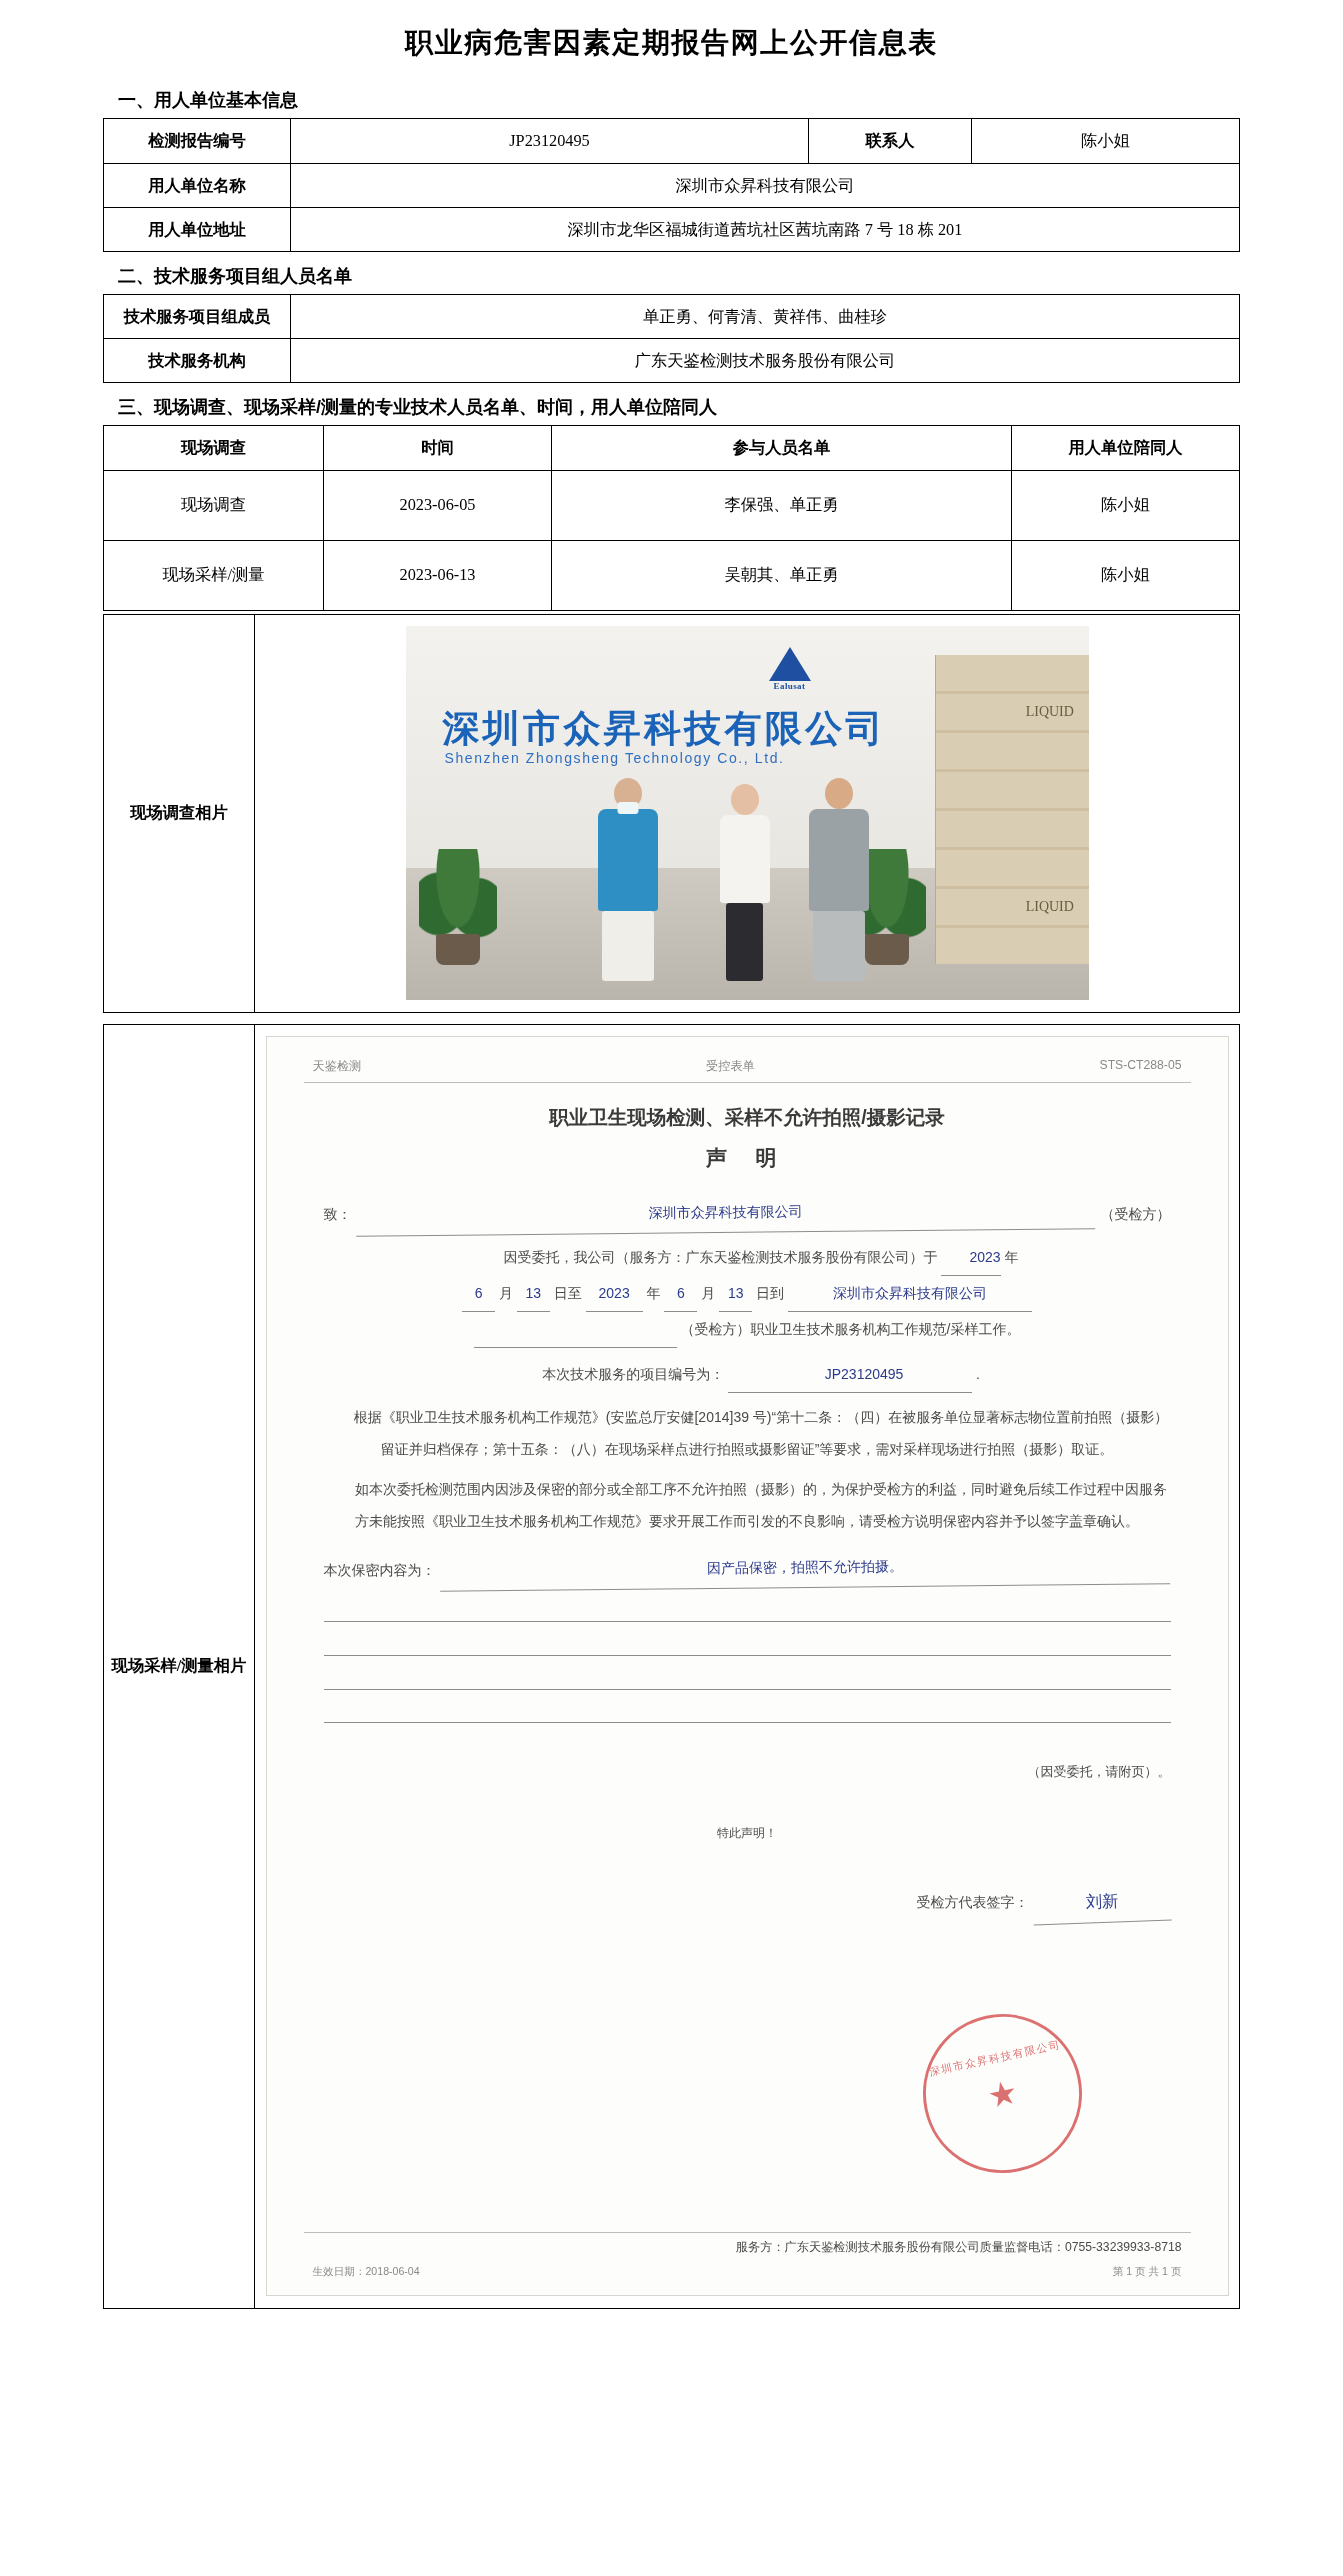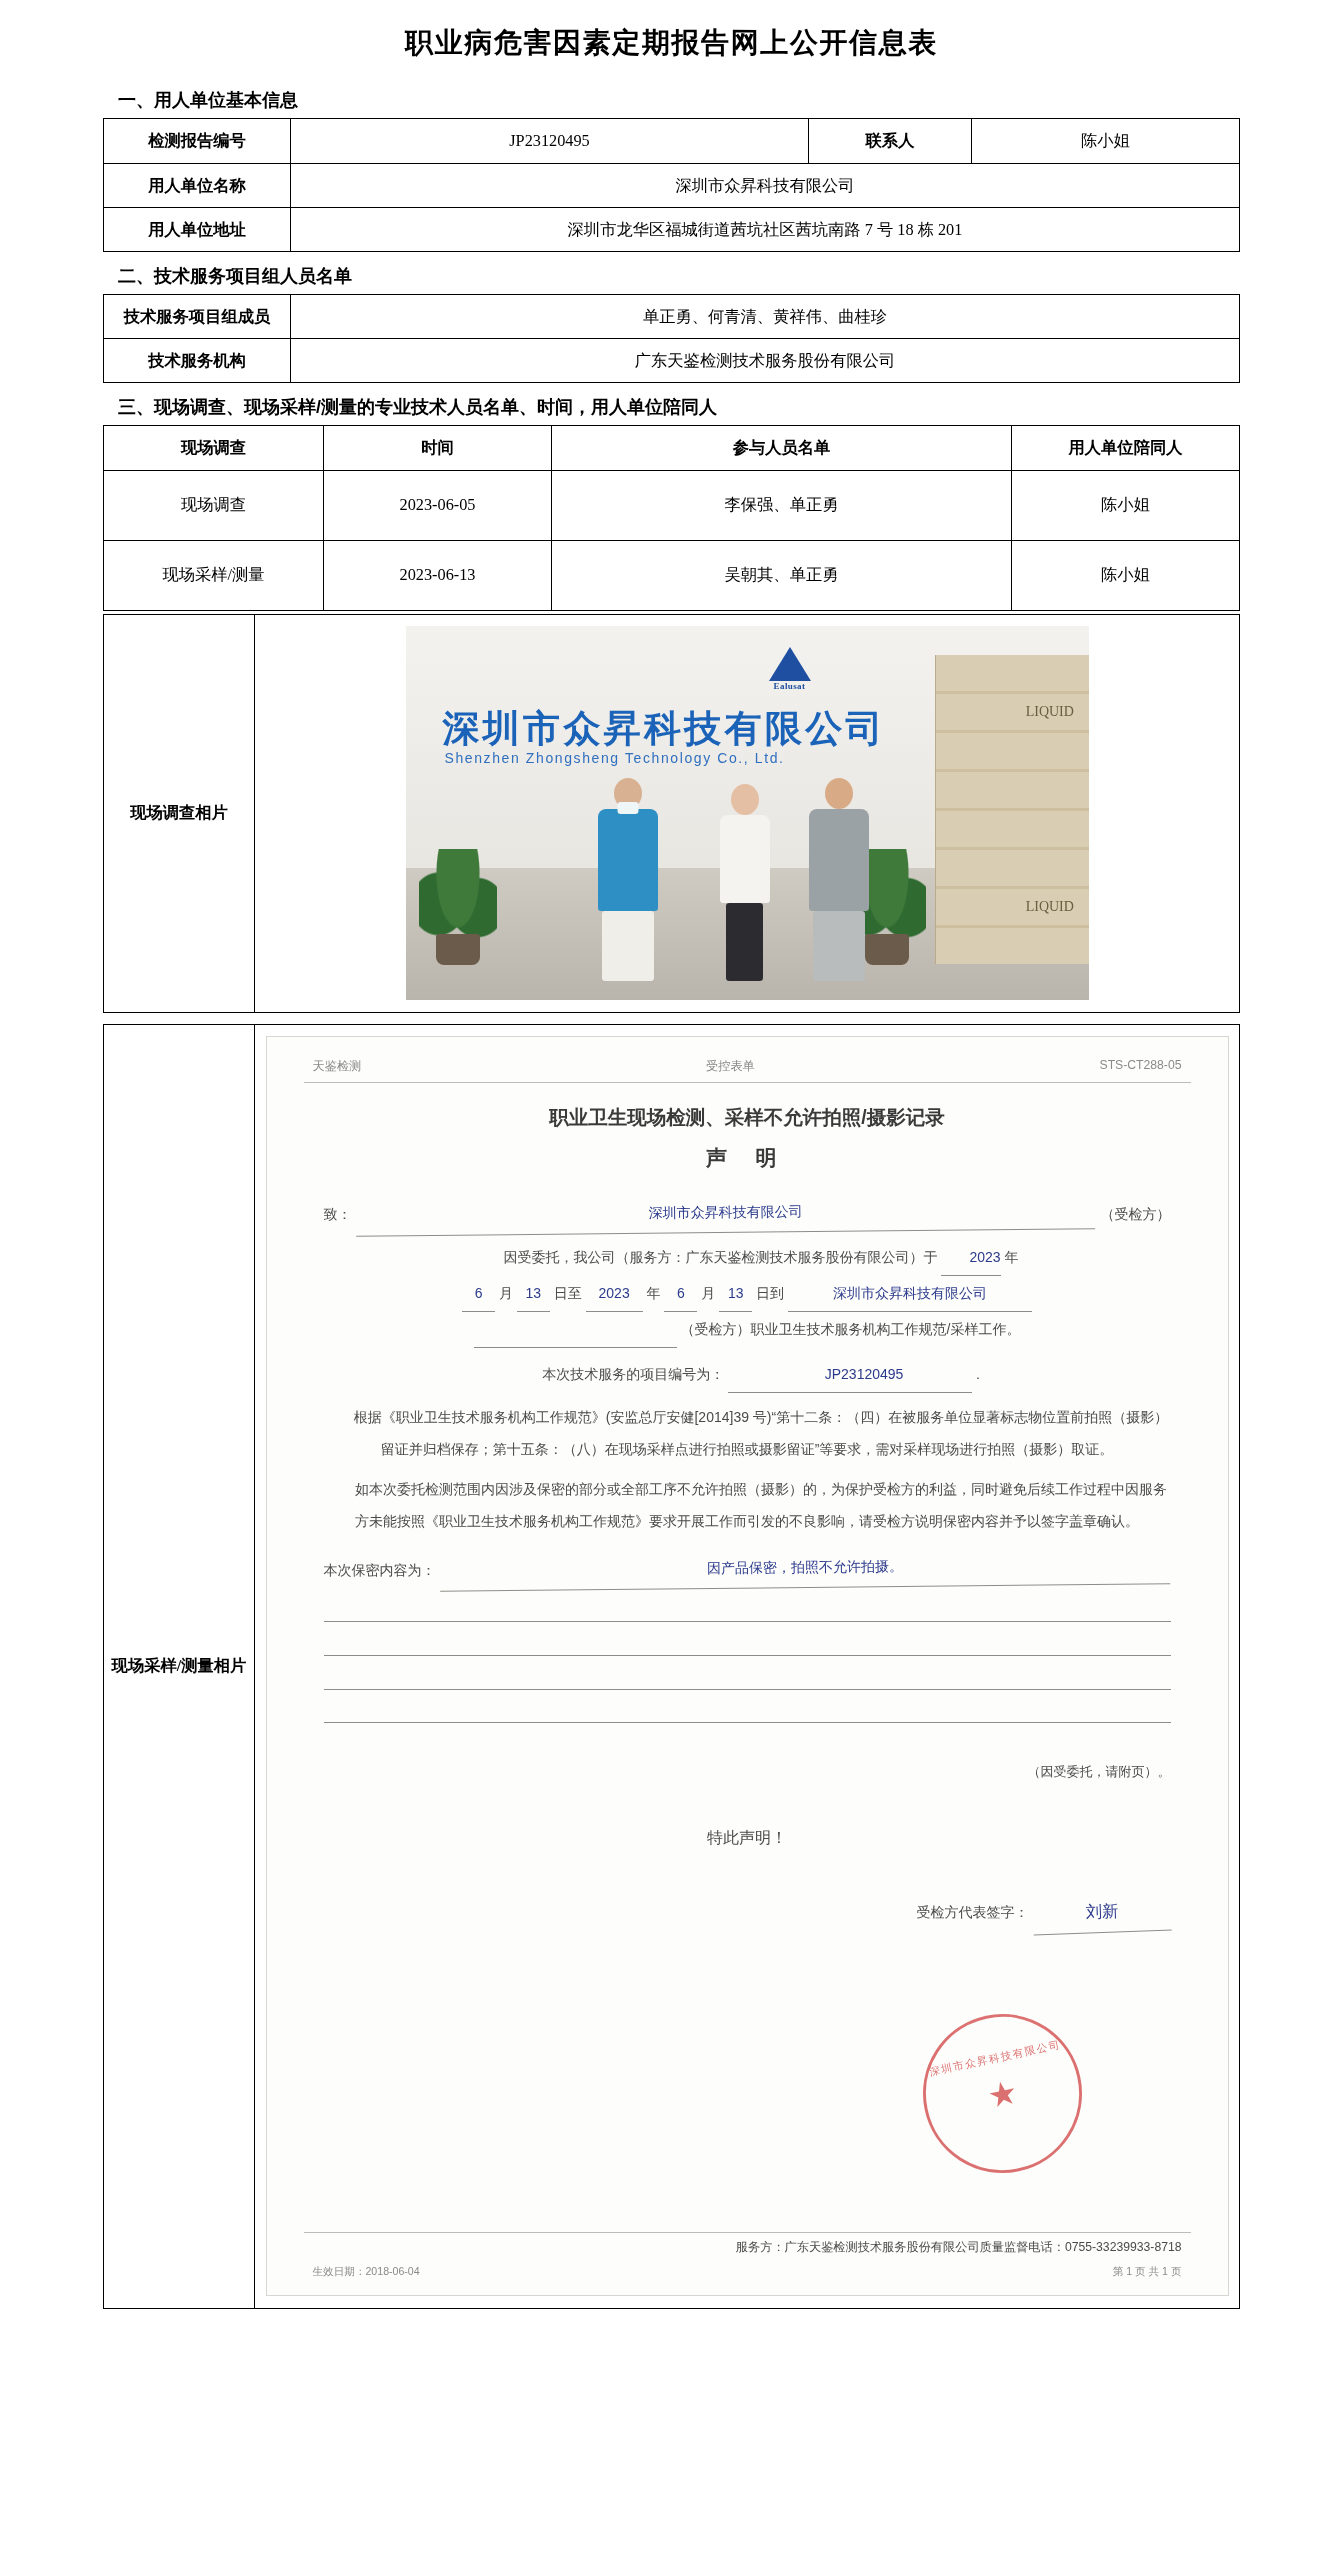--- a/index.html
+++ b/index.html
@@ -180,21 +180,21 @@
     font-family: "DejaVu Sans", sans-serif;
     color: #2b3a8c; font-size: 14px;
     border-bottom: 0.8px solid #8d8d88;
     flex: 1; padding: 0 4.9px 1.6px 4.9px; min-height: 21px;
     transform: rotate(-0.6deg);
   }
   .f-ul { border-bottom: 0.8px solid #8d8d88; display:inline-block; min-width: 57px; color:#2b3a8c; text-align:center;}
   .f-p { text-indent: 2em; margin-top: 8.1px; }
   .f-blank { height: 0.8px; background: #8d8d88; margin: 33px 0; }
   .f-right { text-align: right; font-size: 13px; margin-top: 8.1px; }
-  .f-note { margin-top: 29px; font-size: 16px; }
+  .f-note { margin-top: 29px; font-size: 12px; }
   .f-sign { margin-top: 33px; text-align: right; font-size: 14px; }
   .f-signhand {
     display: inline-block; min-width: 138px; border-bottom: 0.8px solid #8d8d88;
     color: #2b3a8c; transform: rotate(-2deg); font-size: 16.3px; text-align:center;
   }
   .f-stamp {
     position: absolute; right: 146px; bottom: 122px;
     width: 159px; height: 159px; border: 3.3px solid #cf3b3b; border-radius: 50%;
     color: #cf3b3b; opacity: .72;
     transform: rotate(-12deg);

